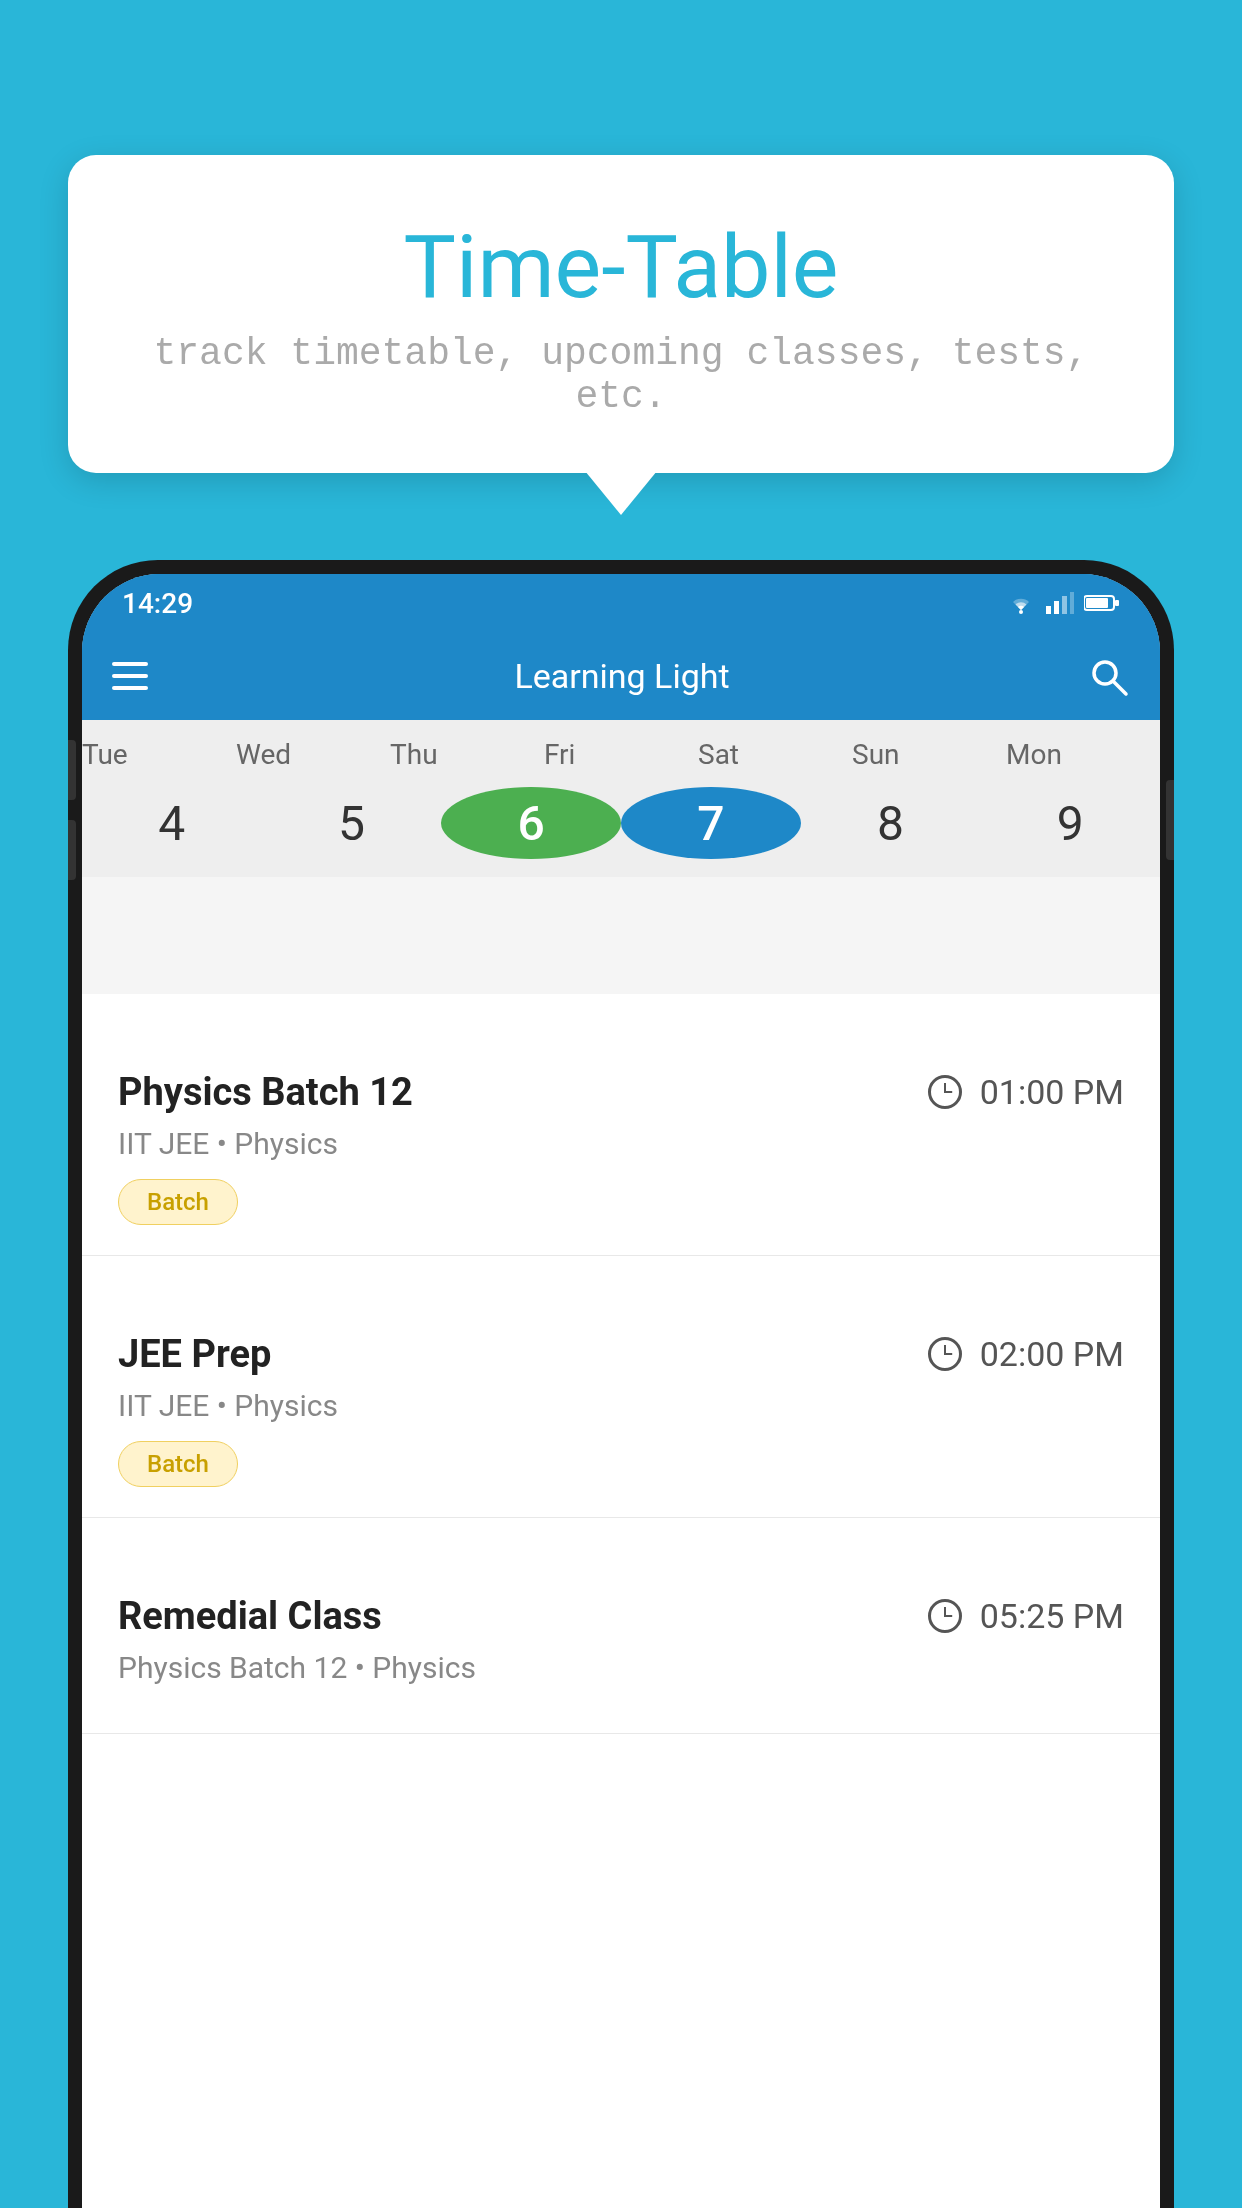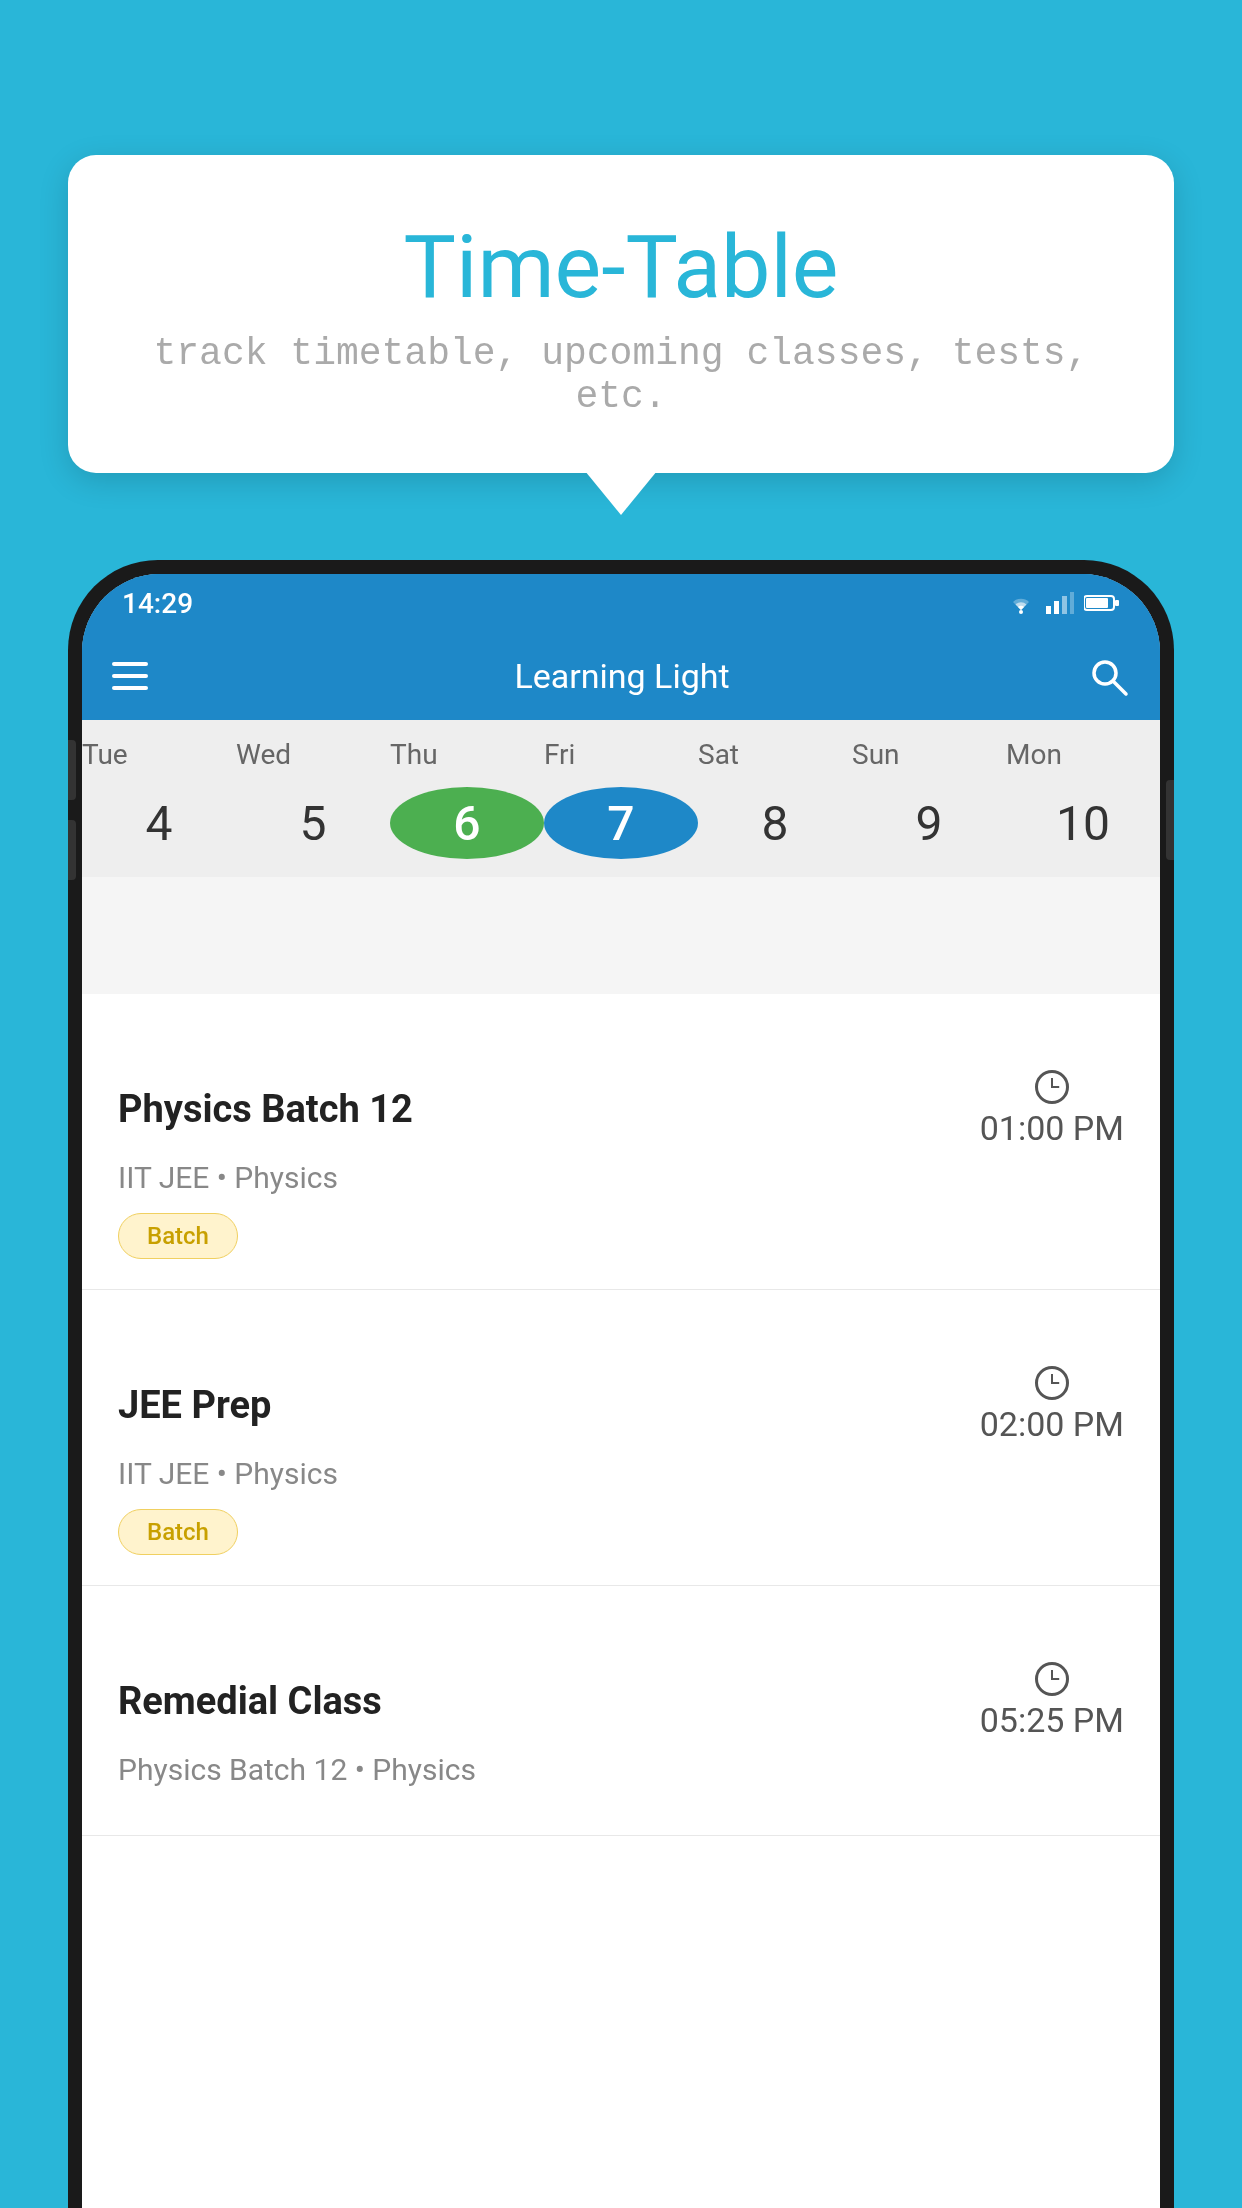--- a/index.html
+++ b/index.html
@@ -272,24 +272,23 @@
 
     .schedule-item-title {
       font-size: 38px;
       font-weight: 700;
       color: #222;
     }
 
     .schedule-time {
       display: flex;
       align-items: center;
-      gap: 4px;
+      gap: 18px;
       font-size: 34px;
       color: #555;
-      flex-direction: column;
     }
 
     .clock-icon {
       width: 34px;
       height: 34px;
       border: 3px solid #555;
       border-radius: 50%;
       position: relative;
       display: inline-block;
       flex-shrink: 0;
@@ -442,21 +441,20 @@
         <div class="day-number">4</div>
         <div class="day-number">5</div>
         <div class="day-number">
           <div class="day-number today">6</div>
         </div>
         <div class="day-number">
           <div class="day-number selected">7</div>
         </div>
         <div class="day-number">8</div>
         <div class="day-number">9</div>
-        <div class="day-number">10</div>
       </div>
     </div>
 
     <div class="schedule-list">
 
       <div class="schedule-item">
         <div class="schedule-item-header">
           <span class="schedule-item-title">Physics Batch 12</span>
           <div class="schedule-time">
             <div class="clock-icon"></div>

